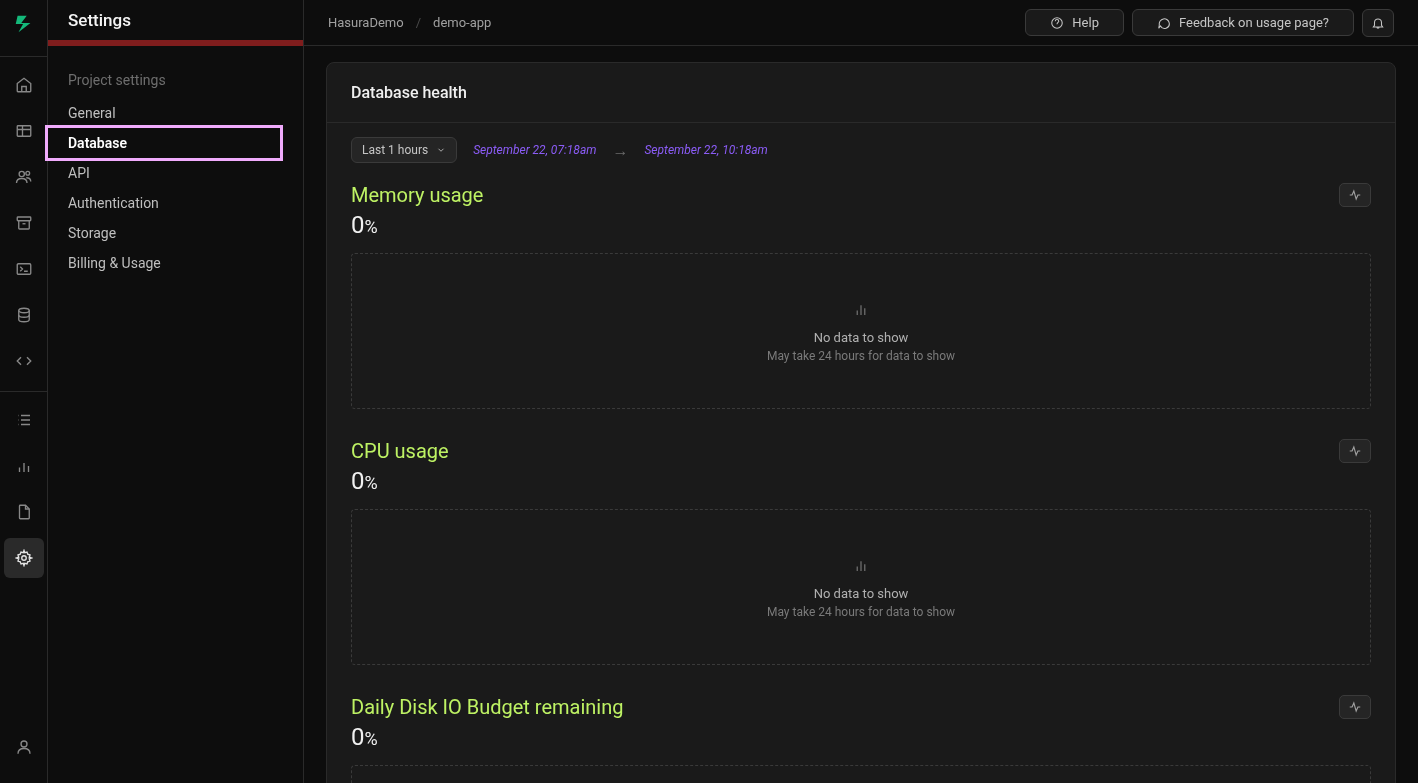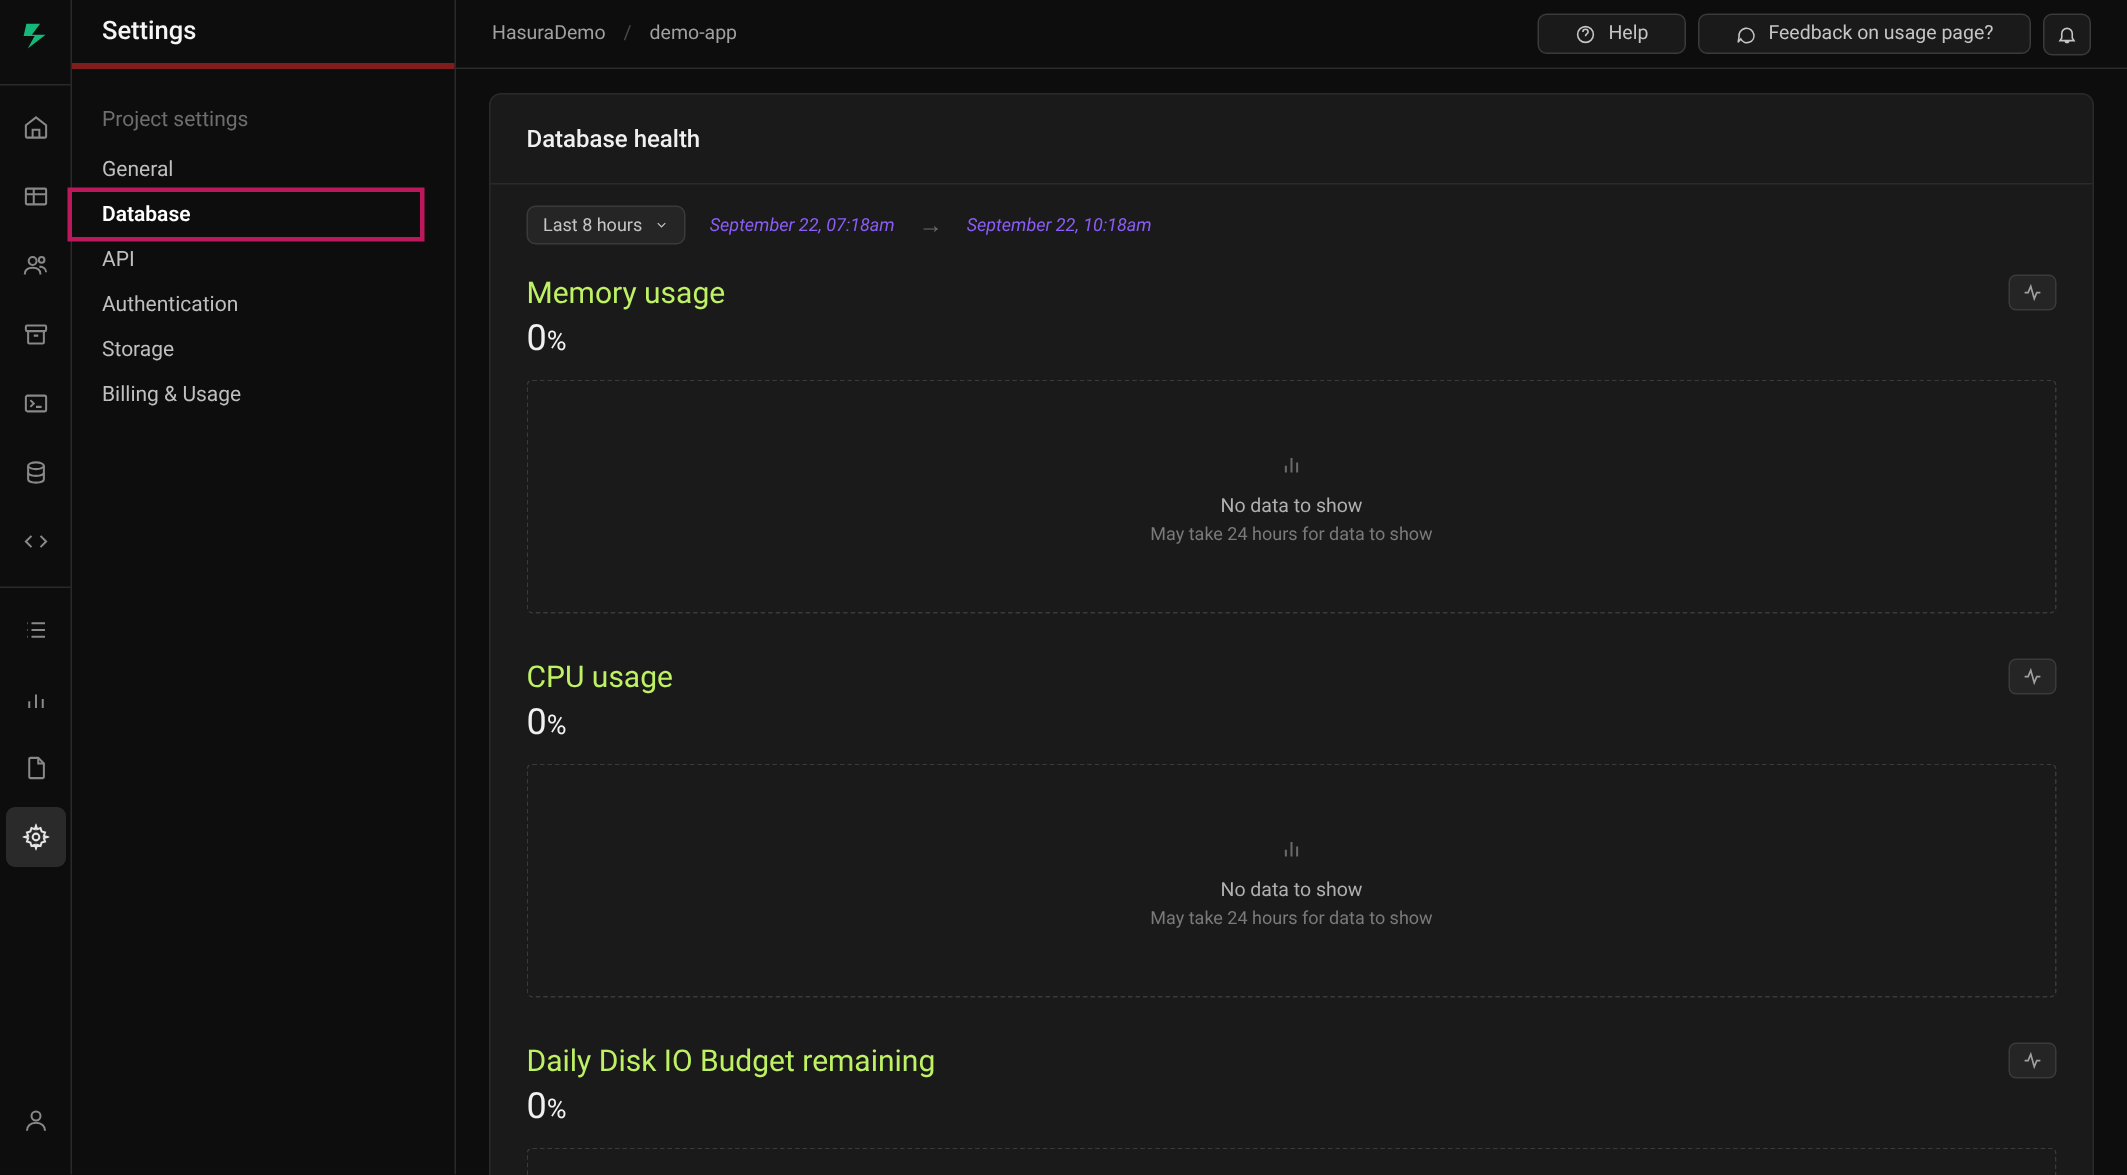--- a/index.html
+++ b/index.html
@@ -67,21 +67,21 @@
       background: #0d0d0d;
       border-right: 1px solid #2a2a2a;
       display: flex;
       flex-direction: column;
     }
     .sidebar-header {
       height: 46px;
       display: flex;
       align-items: center;
       padding: 0 20px;
-      border-bottom: 4px solid #7f1d1d;
+      border-bottom: 6px solid #7f1d1d;
       font-size: 17px;
       font-weight: 500;
       color: #f5f5f5;
     }
     .sidebar-content {
       padding: 16px 0;
     }
     .sidebar-section-title {
       padding: 10px 20px;
       color: #6e6e6e;
@@ -92,21 +92,21 @@
       color: #bfbfbf;
       font-size: 14px;
       cursor: pointer;
       position: relative;
     }
     .sidebar-item.active {
       color: #ffffff;
       font-weight: 600;
     }
     .sidebar-item.highlighted {
-      border: 3px solid #be185d;
+      border: 3px solid #f0abfc;
       margin: -3px 20px -3px -3px;
     }
     
     .main {
       flex: 1;
       display: flex;
       flex-direction: column;
       overflow: hidden;
     }
     .top-bar {
@@ -393,21 +393,21 @@
     </div>
   </div>
 
   <div class="content">
     <div class="card">
       <div class="card-header">Database health</div>
       <div class="card-body">
 
         <div class="time-row">
           <div class="range-select">
-            <span>Last 8 hours</span>
+            <span>Last 1 hours</span>
             <svg width="10" height="10" viewBox="0 0 24 24" fill="none" stroke="currentColor" stroke-width="2">
                 <path d="M6 9 L12 15 L18 9"></path>
               </svg>
           </div>
           <span class="time-text">September 22, 07:18am</span>
           <span class="time-arrow">→</span>
           <span class="time-text">September 22, 10:18am</span>
         </div>
 
         <div class="metric-block">

